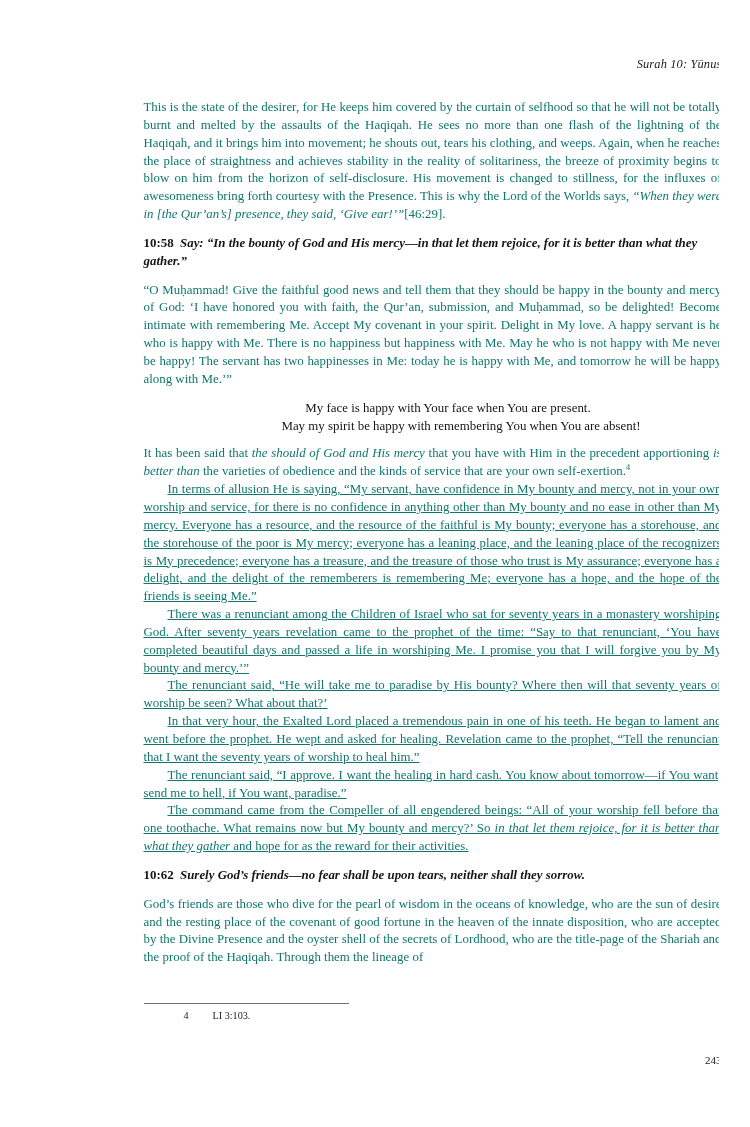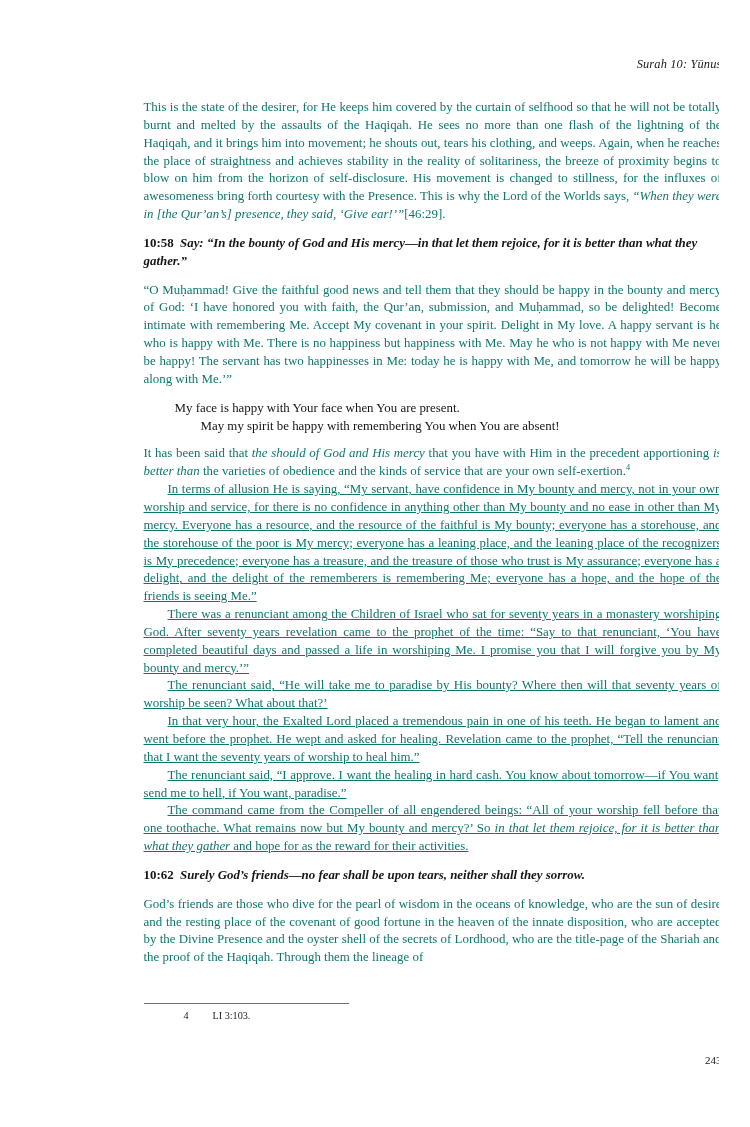--- a/index.html
+++ b/index.html
@@ -77,21 +77,21 @@
     font-style: italic;
   }
 
   
   .poetry {
     margin: 0;
   }
   .poetry .line {
     font-size: 12.9px;
     line-height: 18.4px;
-    text-align: left;
+    text-align: center;
     white-space: nowrap;
   }
   .poetry .line1 { padding-left: 31px; }
   .poetry .line2 { padding-left: 57px; }
 
   
   .it { font-style: italic; }
   sup.fn {
     font-size: 8.3px;
     vertical-align: super;

